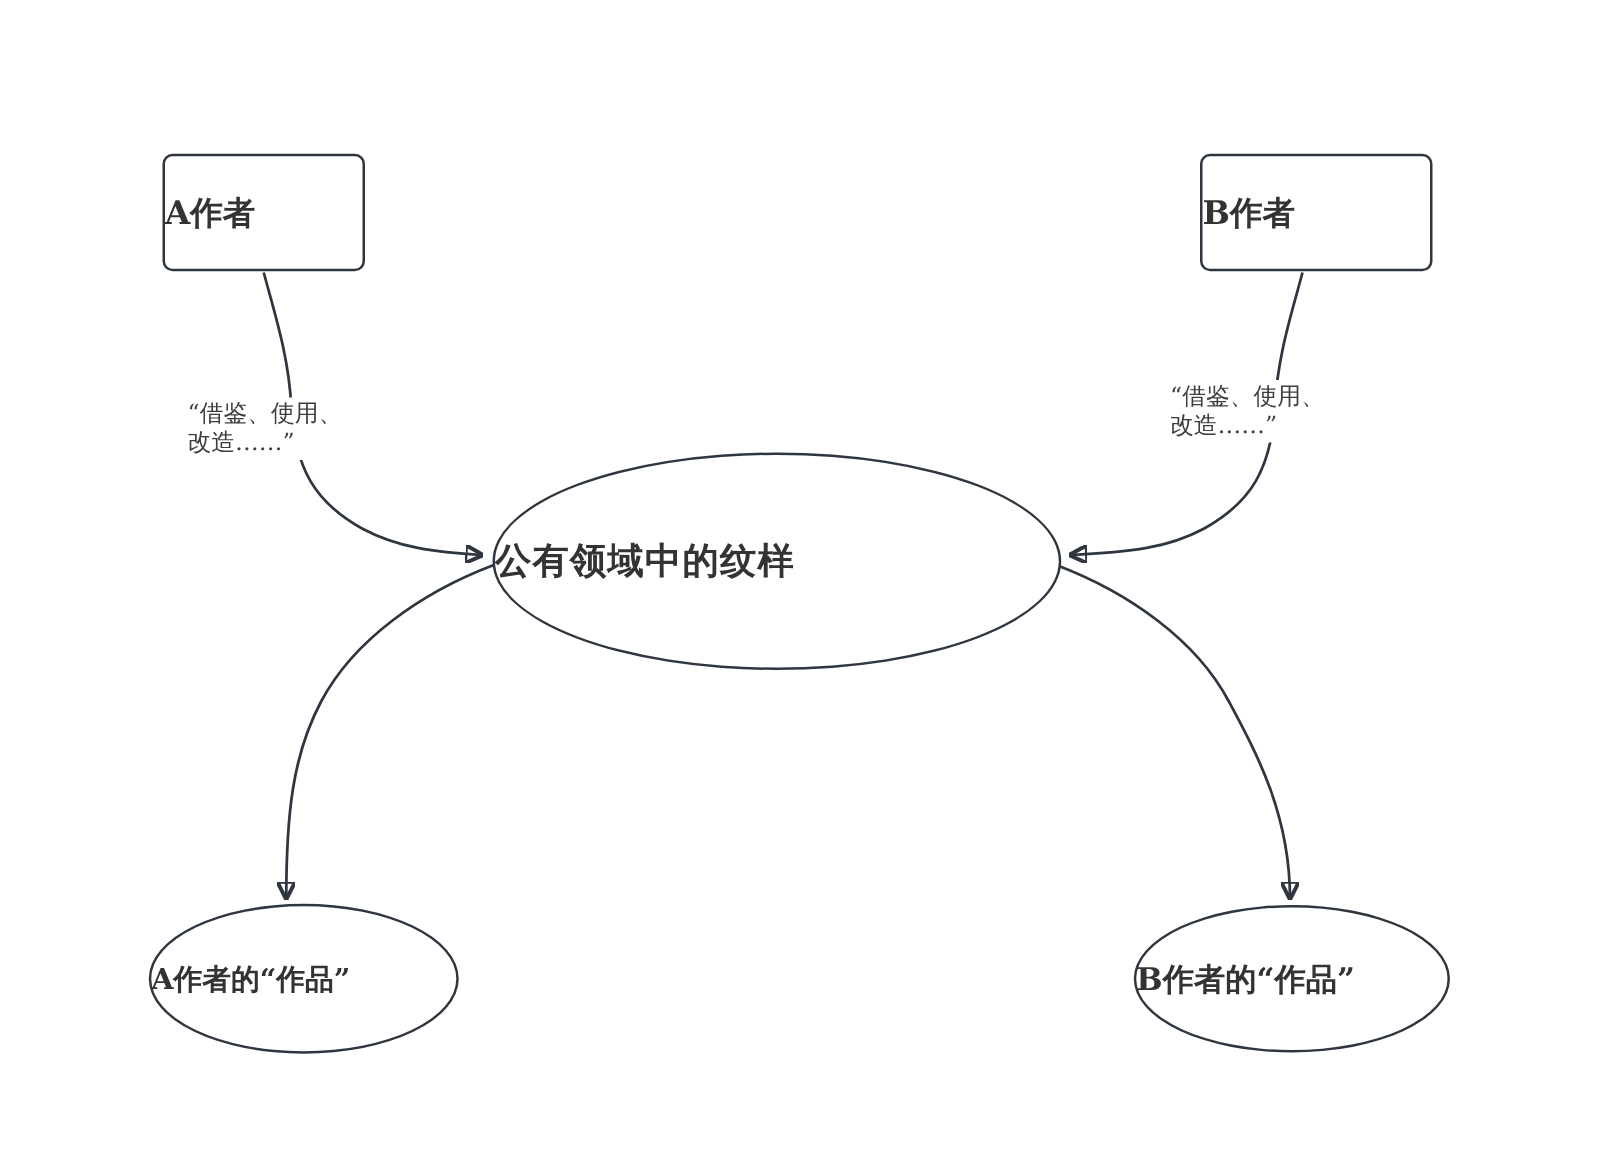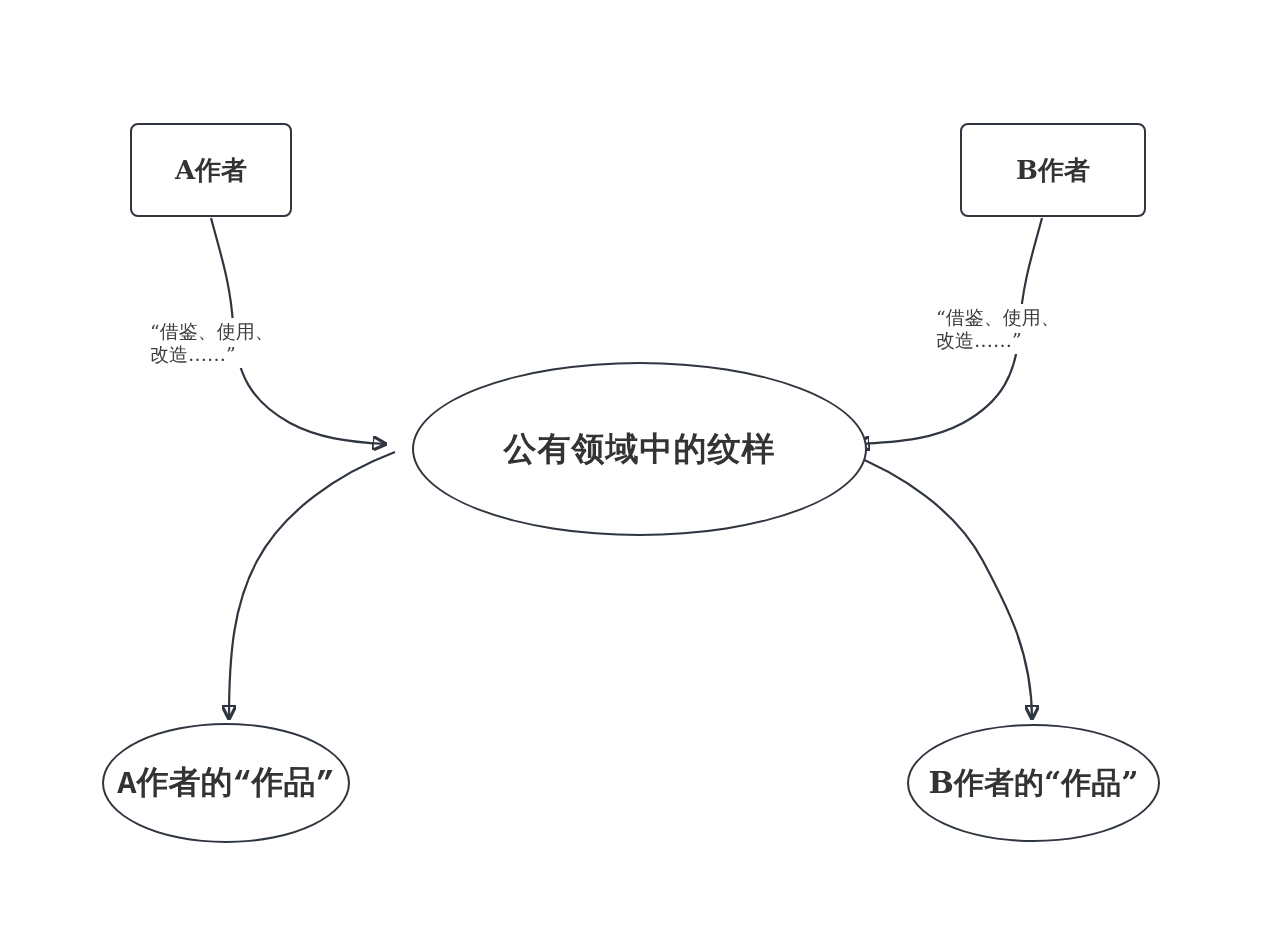--- a/index.html
+++ b/index.html
@@ -23,44 +23,43 @@
   }
   .edges-svg path {
     fill: none;
     stroke: #2f3640;
     stroke-width: 2.2;
   }
   .node {
     position: absolute;
     display: flex;
     align-items: center;
-    justify-content: center;
     background: #ffffff;
     border: 2.5px solid #2f3640;
     color: #333333;
     font-weight: bold;
     text-align: center;
     z-index: 2;
   }
   .node.rect {
     border-radius: 8px;
     font-size: 26px;
   }
   .node.ellipse {
     border-radius: 50%;
   }
   #node-public-domain {
-    left: 412px; top: 362px; width: 455px; height: 174px;
-    font-size: 33px;
+    left: 394px; top: 362px; width: 455px; height: 174px;
+    font-size: 29px;
     letter-spacing: 1px;
   }
   #node-author-a { left: 130px; top: 123px; width: 162px; height: 94px; }
   #node-author-b { left: 960px; top: 123px; width: 186px; height: 94px; }
-  #node-work-a   { left: 102px; top: 723px; width: 248px; height: 120px; font-size: 32px; font-family: Liberation Mono, monospace; }
-  #node-work-b   { left: 907px; top: 724px; width: 253px; height: 118px; font-size: 30px; }
+  #node-work-a   { left: 119px; top: 723px; width: 248px; height: 120px; font-size: 23px; }
+  #node-work-b   { left: 907px; top: 724px; width: 253px; height: 118px; font-size: 25px; }
   .edge-label {
     position: absolute;
     z-index: 3;
     background: #ffffff;
     color: #3d3d3d;
     font-size: 19px;
     line-height: 23px;
     font-weight: normal;
     white-space: nowrap;
     padding: 2px 4px 2px 0;

